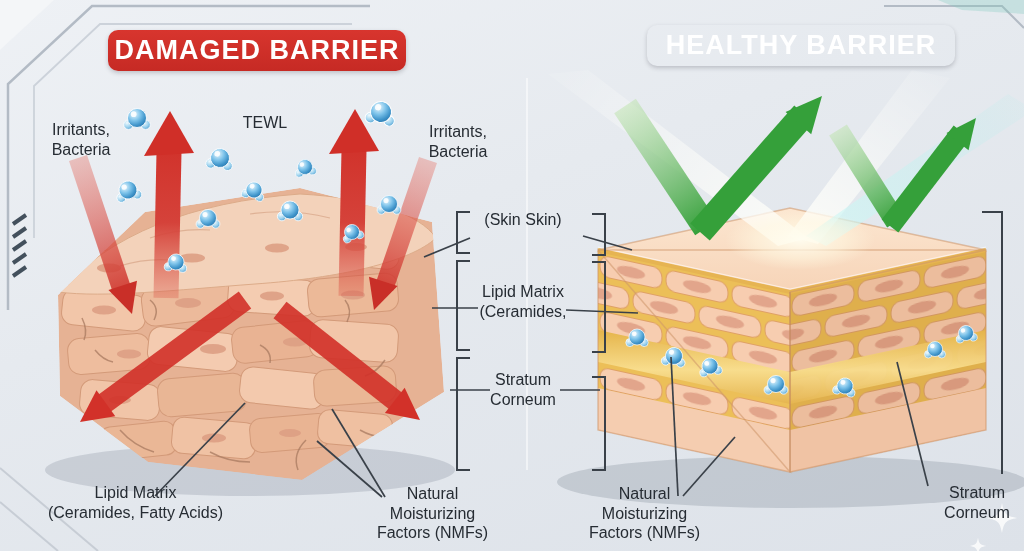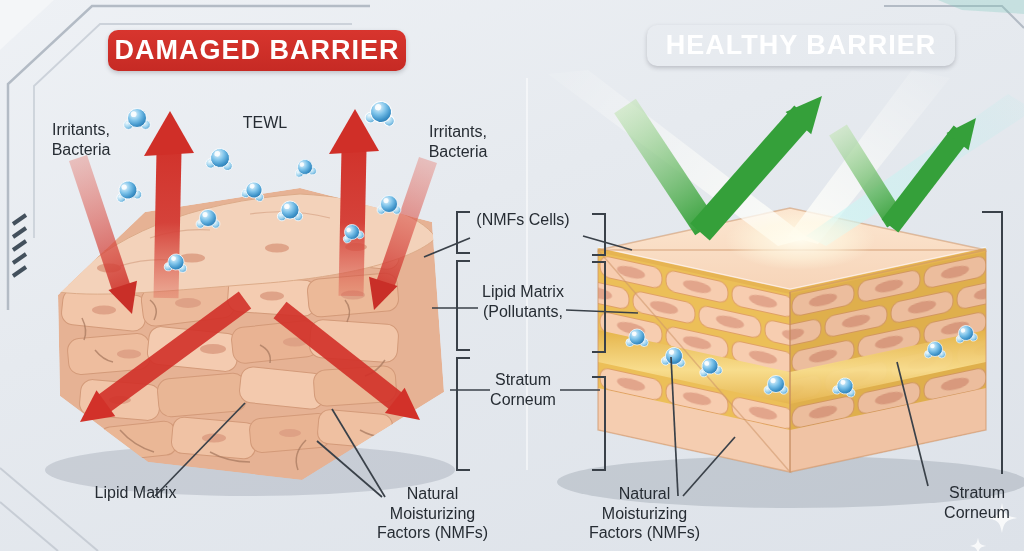--- a/index.html
+++ b/index.html
@@ -322,35 +322,36 @@
   <div>Irritants,</div>
   <div>Bacteria</div>
 </div>
 
 <div class="txt side-label" style="left:392px;top:122px;width:132px;">
   <div>Irritants,</div>
   <div>Bacteria</div>
 </div>
 
 <div class="txt" style="left:453px;top:210px;width:140px;">
-  <div class="mid-sub">(NMFs Cells)</div>
+  <div class="mid-sub">(Skin Skin)</div>
 </div>
 
 <div class="txt" style="left:448px;top:282px;width:150px;">
   <div class="mid-title">Lipid Matrix</div>
-  <div class="mid-sub">(Pollutants,</div>
+  <div class="mid-sub">(Ceramides,</div>
 </div>
 
 <div class="txt" style="left:458px;top:370px;width:130px;">
   <div class="mid-title">Stratum</div>
   <div class="mid-title">Corneum</div>
 </div>
 
 <div class="txt" style="left:18px;top:483px;width:235px;">
   <div class="big-title">Lipid Matrix</div>
+  <div class="big-sub">(Ceramides, Fatty Acids)</div>
 </div>
 
 <div class="txt nmf" style="left:350px;top:484px;width:165px;">
   <div>Natural</div>
   <div>Moisturizing</div>
   <div><span>Factors</span>&nbsp;<span class="reg">(NMFs)</span></div>
 </div>
 
 <div class="txt nmf" style="left:562px;top:484px;width:165px;">
   <div>Natural</div>

